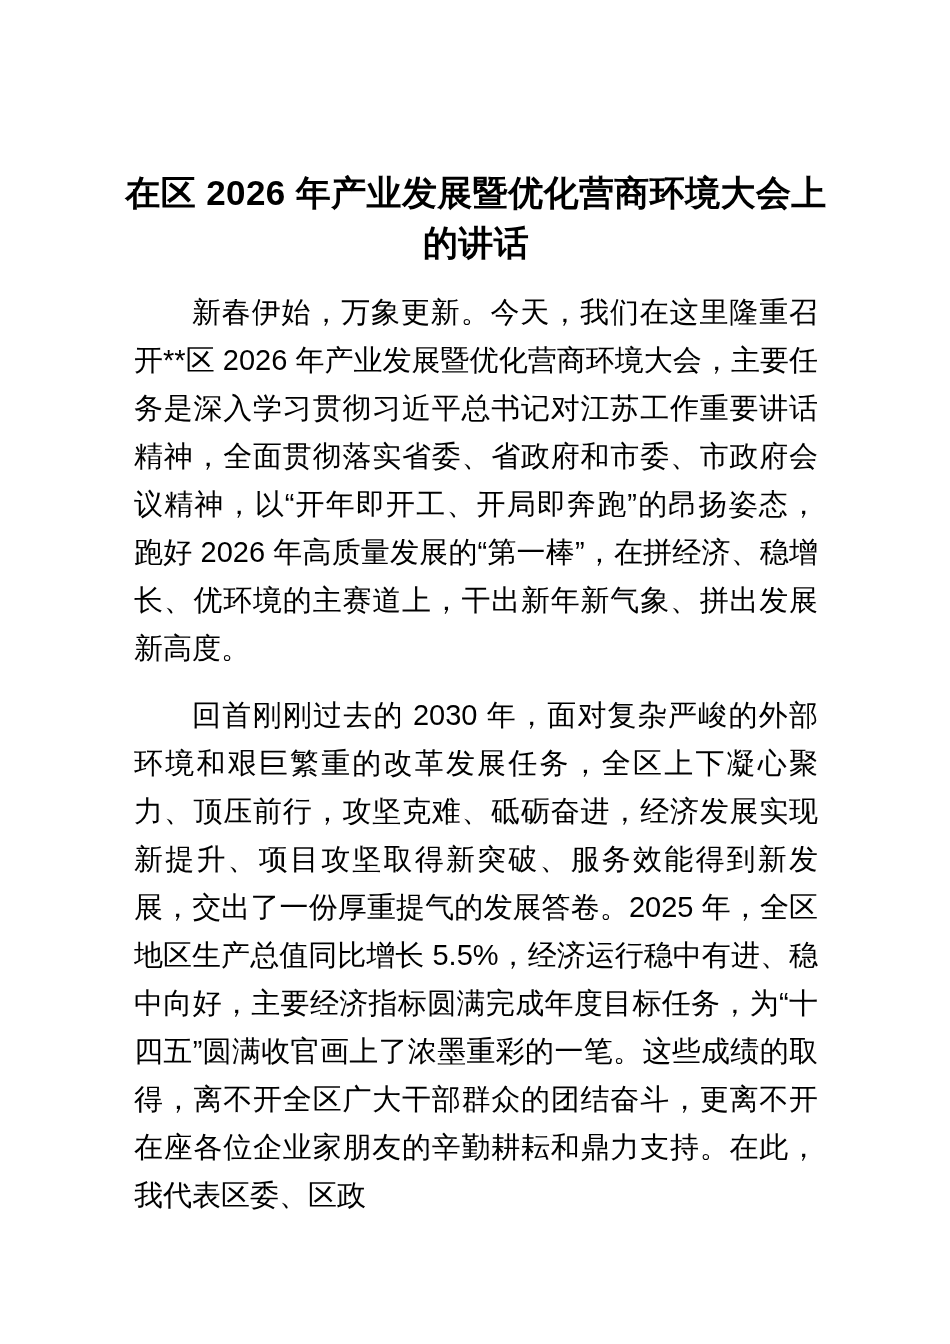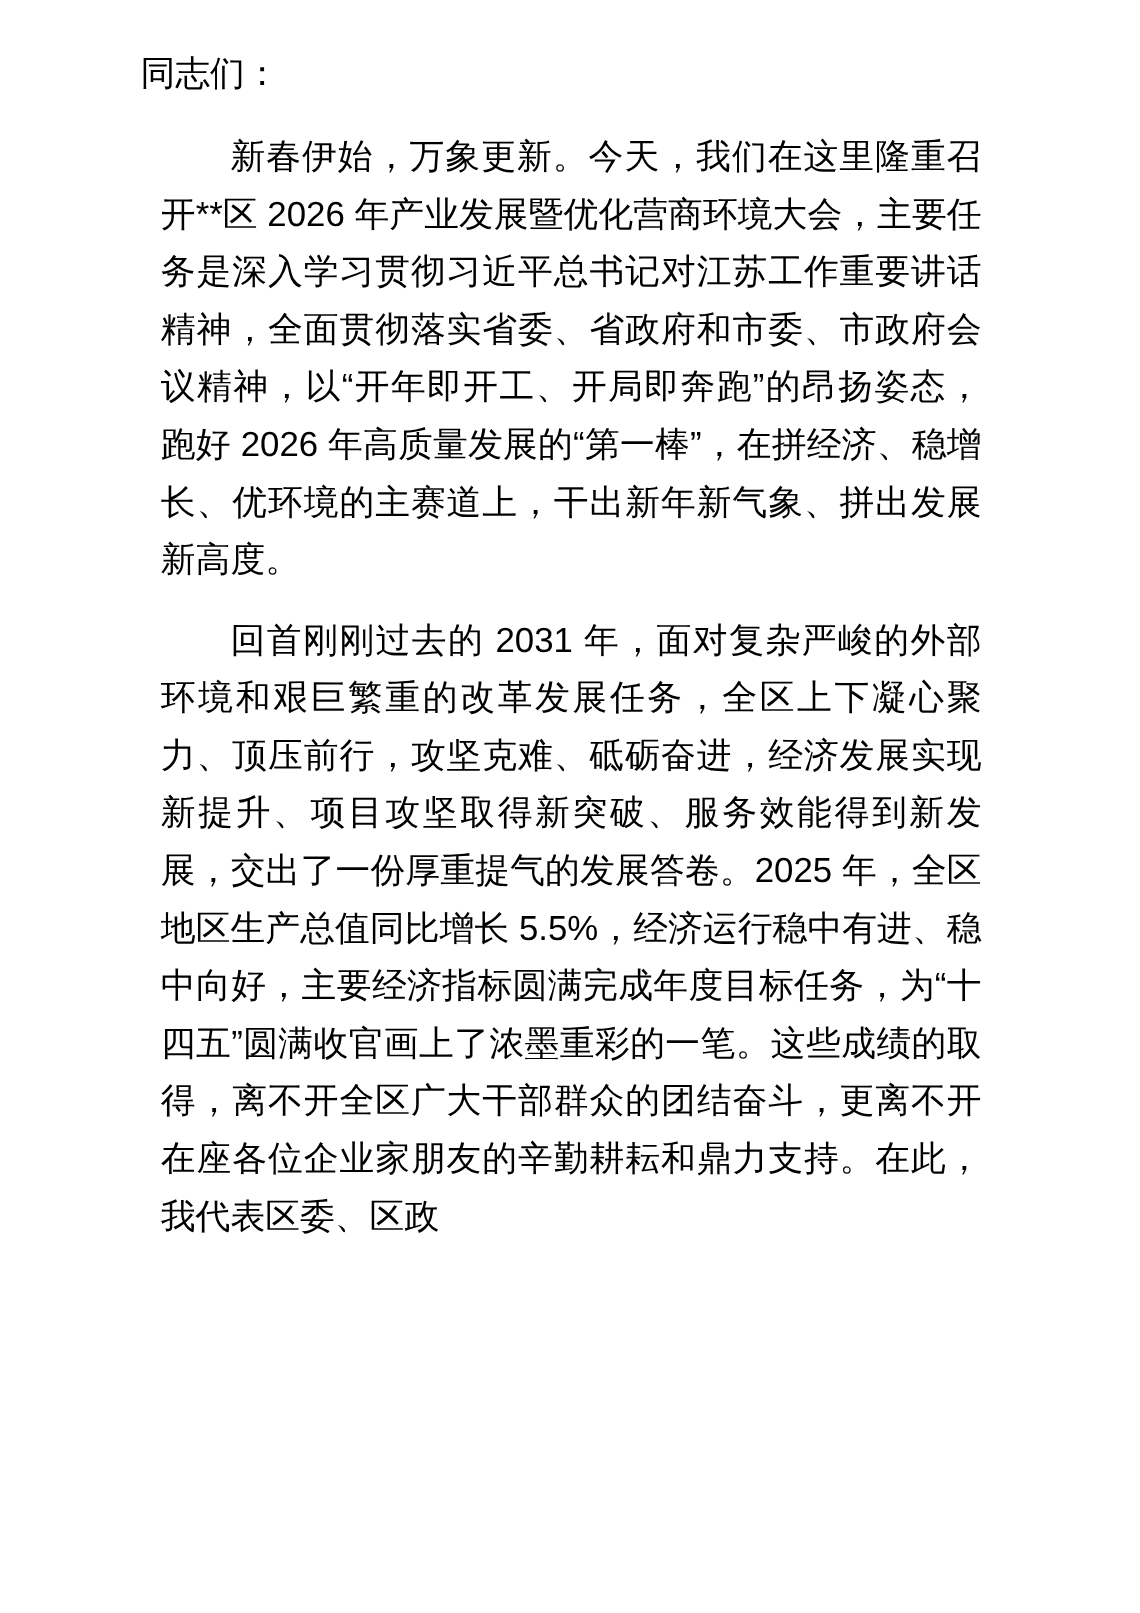--- a/index.html
+++ b/index.html
@@ -61,21 +61,24 @@
   .body-para.first {
     padding-top: 4px;
   }
 </style>
 </head>
 <body>
 
 <div class="page">
   <div class="content">
 
+    <h1 class="doc-title">
+      <span>在区 2026 年产业发展暨优化营商环境大会上</span><br>
+      <span>的讲话</span>
+    </h1>
 
-    <p class="salutation">同志们：</p>
 
     <p class="body-para first">新春伊始，万象更新。今天，我们在这里隆重召开**区 2026 年产业发展暨优化营商环境大会，主要任务是深入学习贯彻习近平总书记对江苏工作重要讲话精神，全面贯彻落实省委、省政府和市委、市政府会议精神，以“开年即开工、开局即奔跑”的昂扬姿态，跑好 2026 年高质量发展的“第一棒”，在拼经济、稳增长、优环境的主赛道上，干出新年新气象、拼出发展新高度。</p>
 
-    <p class="body-para">回首刚刚过去的 2031 年，面对复杂严峻的外部环境和艰巨繁重的改革发展任务，全区上下凝心聚力、顶压前行，攻坚克难、砥砺奋进，经济发展实现新提升、项目攻坚取得新突破、服务效能得到新发展，交出了一份厚重提气的发展答卷。2025 年，全区地区生产总值同比增长 5.5%，经济运行稳中有进、稳中向好，主要经济指标圆满完成年度目标任务，为“十四五”圆满收官画上了浓墨重彩的一笔。这些成绩的取得，离不开全区广大干部群众的团结奋斗，更离不开在座各位企业家朋友的辛勤耕耘和鼎力支持。在此，我代表区委、区政</p>
+    <p class="body-para">回首刚刚过去的 2030 年，面对复杂严峻的外部环境和艰巨繁重的改革发展任务，全区上下凝心聚力、顶压前行，攻坚克难、砥砺奋进，经济发展实现新提升、项目攻坚取得新突破、服务效能得到新发展，交出了一份厚重提气的发展答卷。2025 年，全区地区生产总值同比增长 5.5%，经济运行稳中有进、稳中向好，主要经济指标圆满完成年度目标任务，为“十四五”圆满收官画上了浓墨重彩的一笔。这些成绩的取得，离不开全区广大干部群众的团结奋斗，更离不开在座各位企业家朋友的辛勤耕耘和鼎力支持。在此，我代表区委、区政</p>
 
   </div>
 </div>
 
 </body></html>

